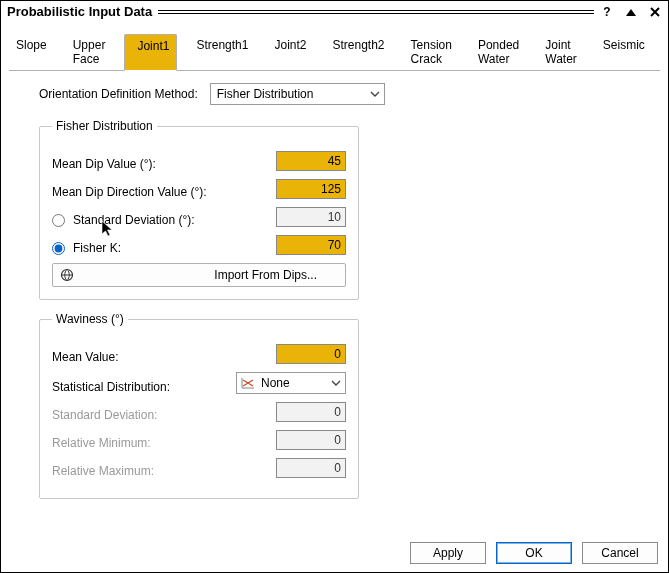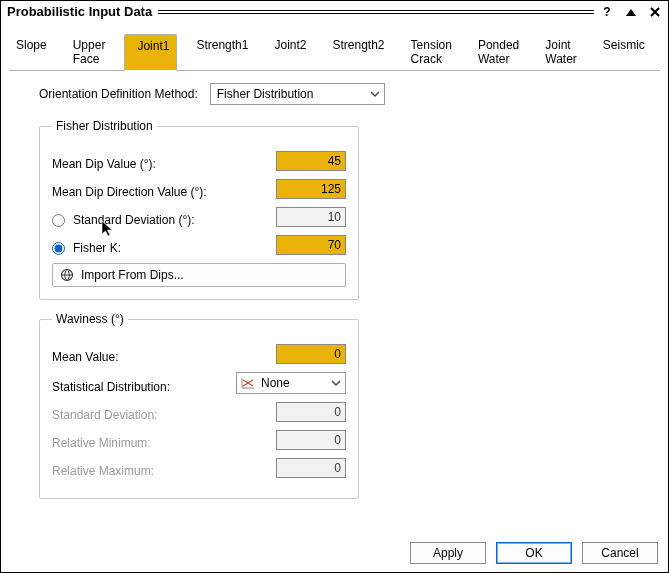--- a/index.html
+++ b/index.html
@@ -37,21 +37,21 @@
   .form-row .flab { color: #000; }
   .form-row .flab.disabled { color: #9a9a9a; }
   .radio-row { display:flex; align-items:center; gap:6px; }
   .radio-row input[type=radio] { margin:0 2px 0 0; accent-color:#0a64c8; }
 
   .num { width: 70px; height: 20px; border: 1px solid #888; text-align: right; padding: 1px 4px; background: #eab308; }
   .num.ro { background: #f2f2f2; color: #333; }
 
   .import-btn { width: 100%; height: 24px; border: 1px solid #b0b0b0; background: #fdfdfd; display: flex; align-items: center; cursor: pointer; border-radius: 2px; margin-top:4px; }
   .import-btn .ib-icon { width: 28px; display:flex; justify-content:center; align-items:center; }
-  .import-btn .ib-text { flex:1; text-align:left; padding-right:28px; }
+  .import-btn .ib-text { flex:1; text-align:right; padding-right:28px; }
 
   .footer { position: absolute; bottom: 8px; right: 10px; display: flex; gap: 10px; }
   .btn { width: 76px; height: 22px; border: 1px solid #8a8a8a; background: #fdfdfd; border-radius: 0; cursor: pointer; display:flex; align-items:center; justify-content:center; }
   .btn.default { border: 1px solid #0a64c8; box-shadow: 0 0 0 1px #7ab6ee inset; }
 
   .cursor-img { position:absolute; left:100px; top:219px; pointer-events:none; }
 </style>
 </head>
 <body>
 

